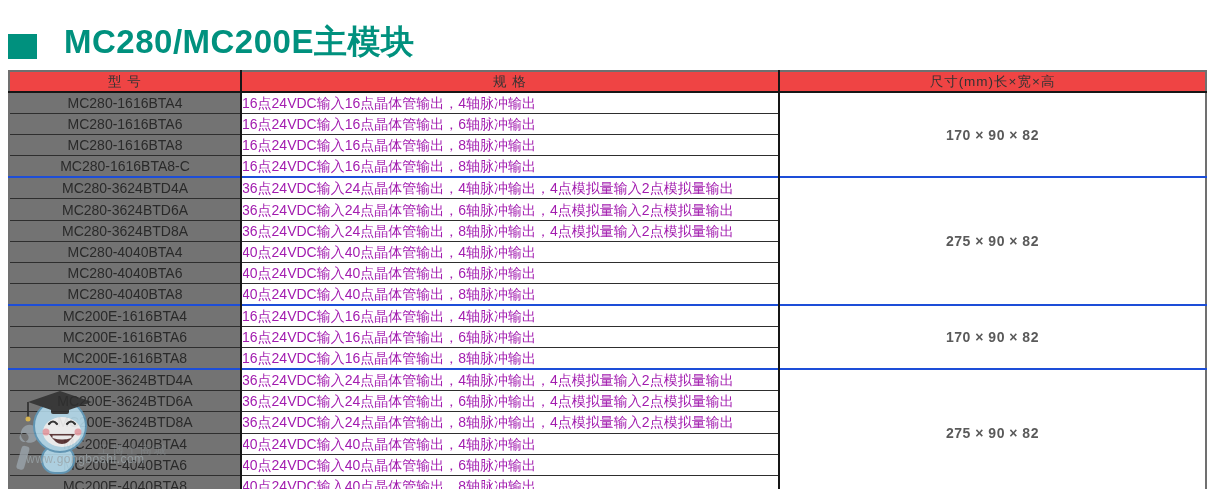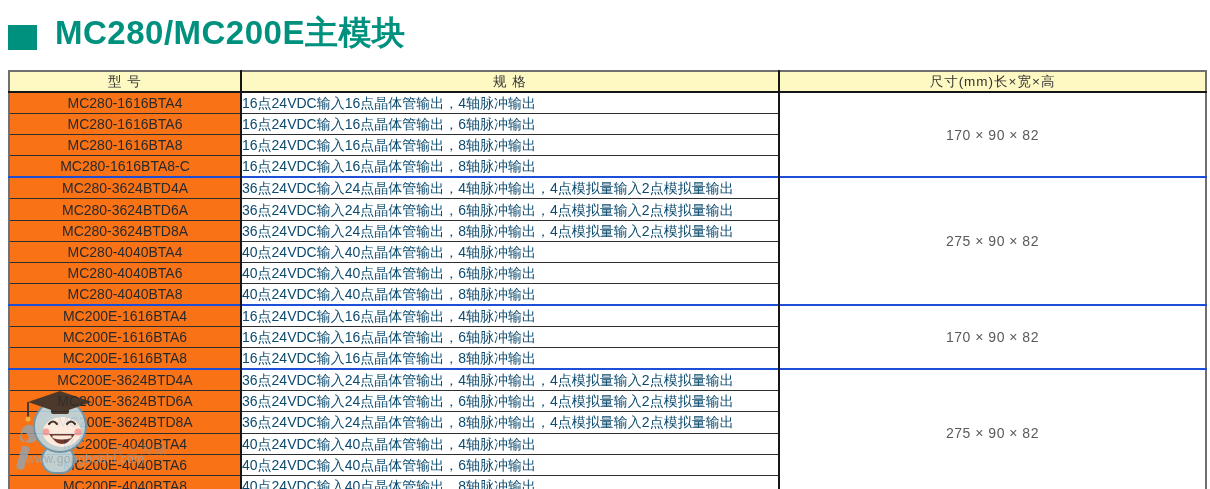--- a/index.html
+++ b/index.html
@@ -25,41 +25,41 @@
     gap: 11px;
   }
   .title-square {
     width: 29px;
     height: 25px;
     background: #00917E;
     margin-top: 8px;
     flex: 0 0 auto;
   }
   .page-title {
-    margin: 7px;
+    margin: 16px;
     font-size: 33px;
     line-height: 44px;
     font-weight: bold;
     color: #00917E;
     letter-spacing: 0.5px;
     white-space: nowrap;
   }
 
   
   table.spec-table {
     position: absolute;
     left: 8px;
     top: 70px;
     width: 1197px;
     border-collapse: collapse;
     table-layout: fixed;
     border: 2px solid #707070;
   }
   .spec-table th {
-    background: #fef9c3;
+    background: #ef4444;
     height: 19px;
     font-size: 13.5px;
     font-weight: normal;
     color: #333333;
     text-align: center;
     padding: 0;
     border-bottom: 2px solid #161616;
     letter-spacing: 1px;
     white-space: nowrap;
   }
@@ -67,38 +67,40 @@
 
   .spec-table td {
     height: 20.1px;
     font-size: 14px;
     line-height: 20px;
     padding: 0;
     white-space: nowrap;
     overflow: hidden;
   }
   .model-cell {
-    background: #f97316;
+    background: #737373;
     text-align: center;
     color: #2a2a2a;
     border-top: 1px solid #2e2e2e;
   }
   .spec-cell {
     border-left: 2px solid #161616;
     border-top: 1px solid #2e2e2e;
     padding-left: 10px;
-    color: #0c4a6e;
+    color: #a21caf;
+    border-radius: 6px;
   }
   .dim-cell {
     border-left: 2px solid #161616;
     border-top: 1px solid #2e2e2e;
     text-align: center;
     color: #5a5a5a;
     letter-spacing: 0.5px;
     vertical-align: middle;
+    font-weight: bold;
   }
   tr.group-start td { border-top: 2px solid #1d4ed8; }
 
   
   .watermark {
     position: absolute;
     left: 12px;
     top: 388px;
     width: 220px;
     height: 96px;

